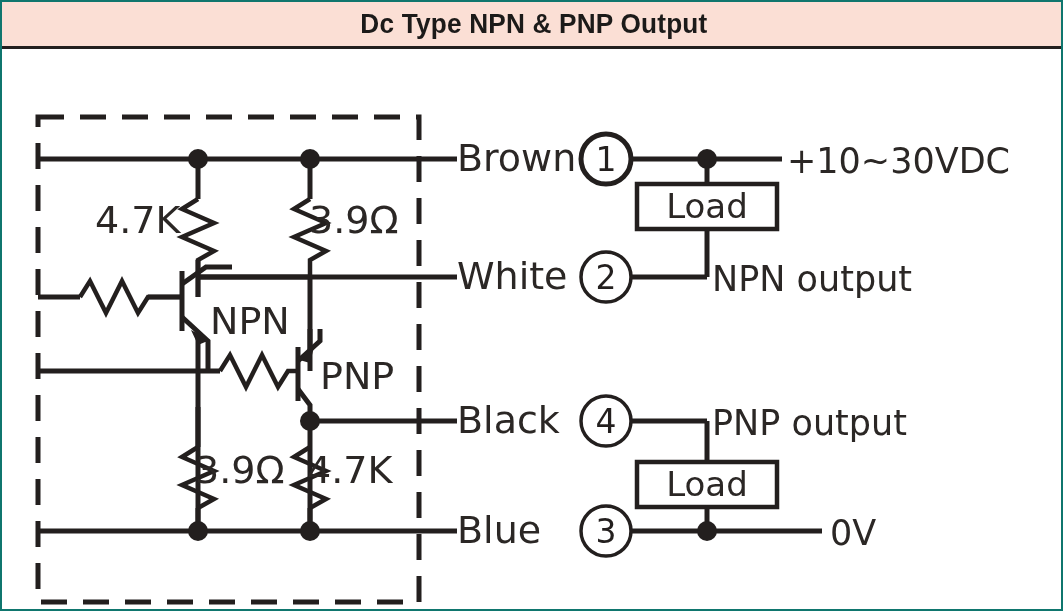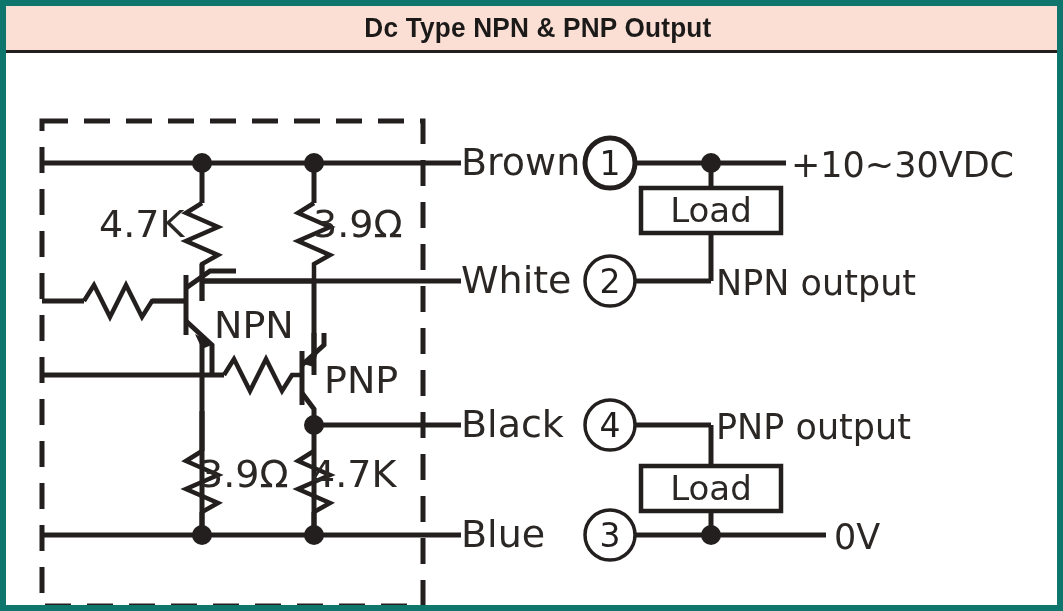--- a/index.html
+++ b/index.html
@@ -1,18 +1,18 @@
 <!DOCTYPE html>
 <html><head>
 <meta charset="utf-8">
 <style>
   html,body{margin:0;padding:0;background:#ffffff;}
   body{font-family:"DejaVu Sans", sans-serif;}
   #page{position:relative;width:1063px;height:611px;background:#ffffff;
-        box-sizing:border-box;border:6px solid #0f766e;overflow:hidden;}
+        box-sizing:border-box;border:2px solid #0f766e;overflow:hidden;}
   #header{position:absolute;left:0;top:0;width:1063px;height:47px;
           background:#fbdfd5;border-bottom:3px solid #231f1e;box-sizing:border-box;
           display:flex;align-items:center;justify-content:center;}
   #header-title{font-family:"Liberation Sans", sans-serif;font-weight:bold;
                 font-size:27px;color:#1c1a19;letter-spacing:.2px;
                 transform:scaleX(.97);white-space:nowrap;}
   #canvas{position:absolute;left:0;top:47px;width:1063px;height:561px;}
   svg{display:block;}
   .wire{stroke:#231f1e;stroke-width:5;fill:none;stroke-linecap:butt;}
   .wire-thin{stroke:#231f1e;stroke-width:4.5;fill:none;}

